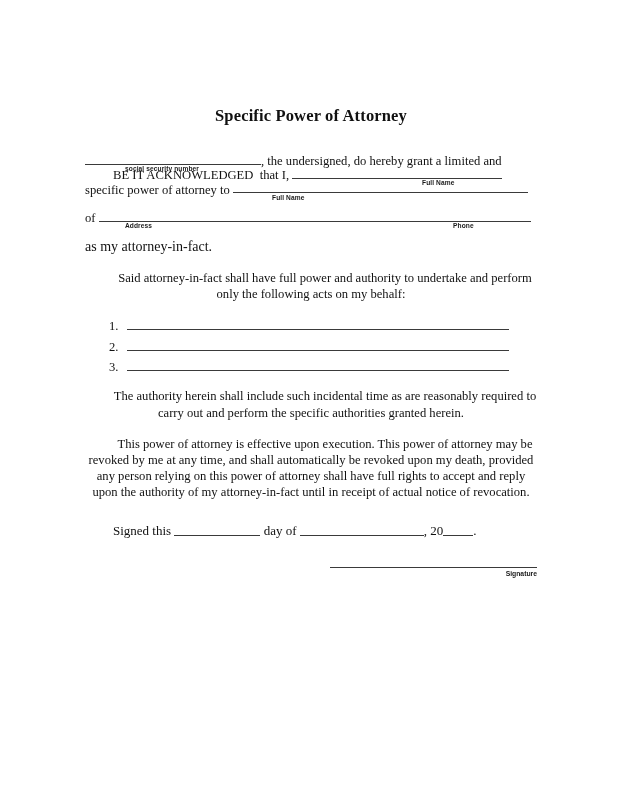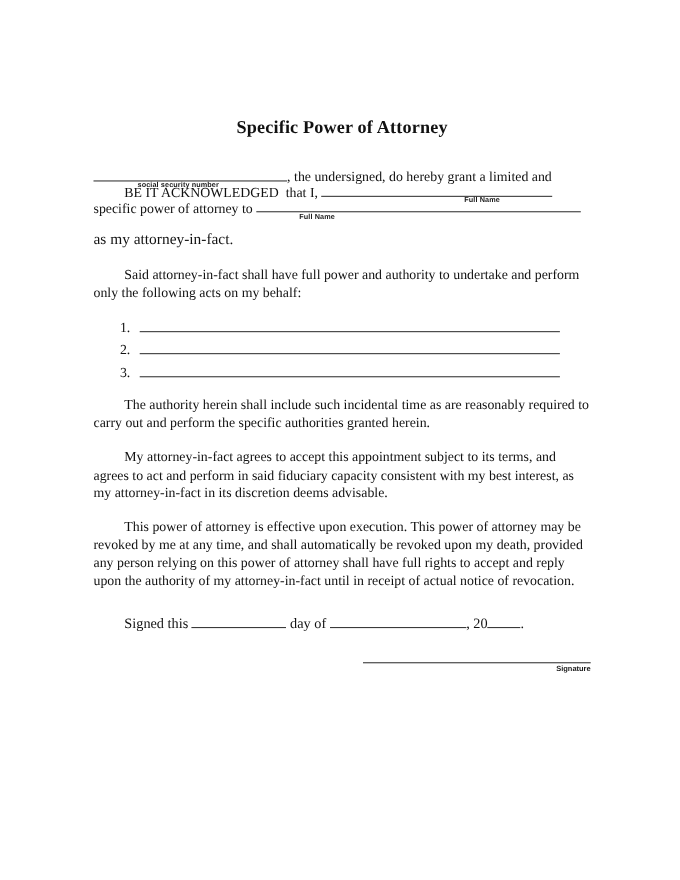--- a/index.html
+++ b/index.html
@@ -89,21 +89,21 @@
   
   .row5 {
     margin-top: 15px;
     font-size: 14px;
   }
 
   
   p.para {
     font-size: 12.6px;
     line-height: 1.285;
-    text-align: left;
+    text-align: center;
     margin: 15px 0 0 0;
     text-indent: 28px;
   }
 
   
   .numlist {
     margin: 16px 0 0 0;
     padding: 0;
     list-style: none;
   }
@@ -170,40 +170,44 @@
     <div class="fillrow row1">
       <span class="indent"></span><span>BE IT ACKNOWLEDGED</span>&nbsp;&nbsp;<span>that I,</span>&nbsp;<span class="rule"></span>
       <span class="caption">Full Name</span>
     </div>
 
     <div class="fillrow row3">
       <span>specific power of attorney to</span>&nbsp;<span class="rule"></span>
       <span class="caption">Full Name</span>
     </div>
 
+    <div class="fillrow row4">
+      <span>of</span>&nbsp;<span class="rule"></span>
+      <span class="caption addr">Address</span>
+      <span class="caption phone">Phone</span>
+    </div>
 
     <div class="row5">as my attorney-in-fact.</div>
 
     <p class="para">Said attorney-in-fact shall have full power and authority to undertake and perform only the following acts on my behalf:</p>
 
     <ul class="numlist">
       <li>
         <span class="num">1.</span><span class="rule"></span>
       </li>
       <li>
         <span class="num">2.</span><span class="rule"></span>
       </li>
       <li>
         <span class="num">3.</span><span class="rule"></span>
       </li>
     </ul>
 
     <p class="para">The authority herein shall include such incidental time as are reasonably required to carry out and perform the specific authorities granted herein.</p>
 
-    <p class="para">My attorney-in-fact agrees to accept this appointment subject to its terms, and agrees to act and perform in said fiduciary capacity consistent with my best interest, as my attorney-in-fact in its discretion deems advisable.</p>
 
     <p class="para">This power of attorney is effective upon execution.  This power of attorney may be revoked by me at any time, and shall automatically be revoked upon my death, provided any person relying on this power of attorney shall have full rights to accept and reply upon the authority of my attorney-in-fact until in receipt of actual notice of revocation.</p>
 
     <div class="signed-row">
       <span>Signed this</span>&nbsp;<span class="rule day"></span>&nbsp;<span>day of</span>&nbsp;<span class="rule month"></span><span>, 20</span><span class="rule year"></span><span>.</span>
     </div>
 
     <div class="sig-block">
       <div class="sig-line"></div>
       <div class="sig-caption">Signature</div>

